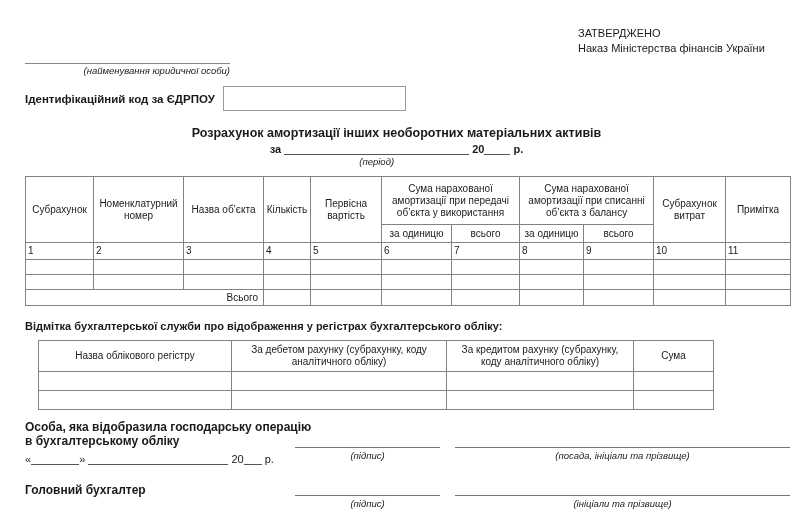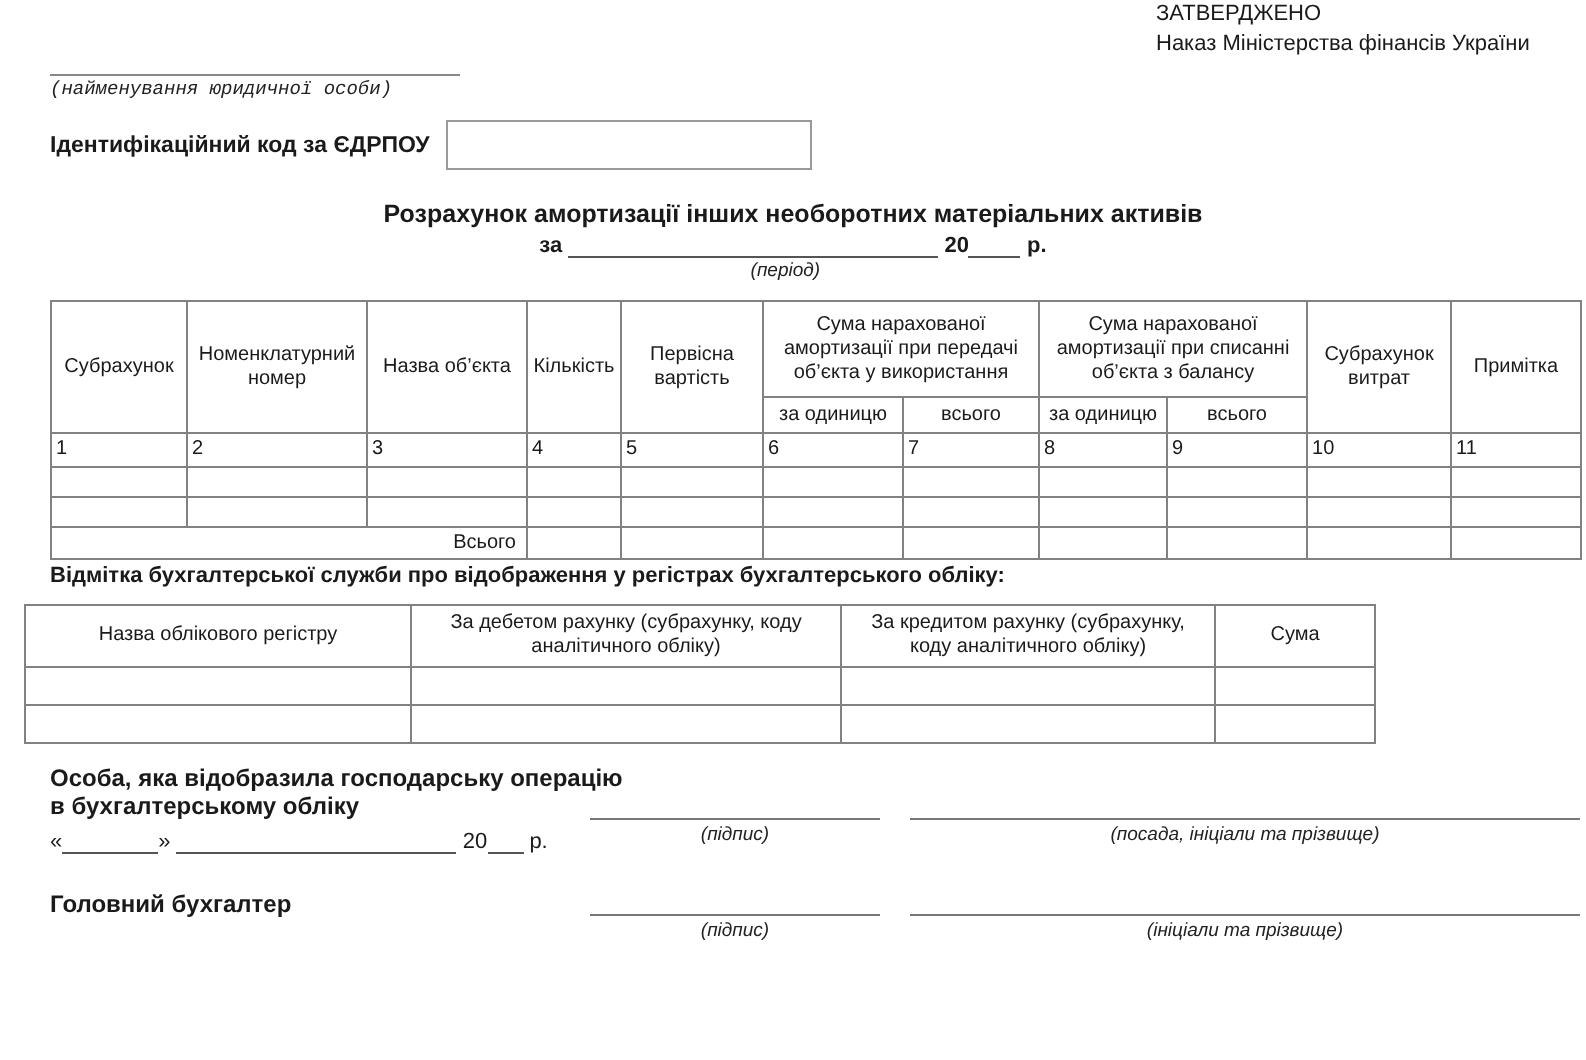--- a/index.html
+++ b/index.html
@@ -5,52 +5,52 @@
   * { margin:0; padding:0; box-sizing:border-box; }
   html,body { background:#fff; }
   body {
     width:793px; height:530px;
     font-family:"Liberation Sans","DejaVu Sans",sans-serif;
     color:#1a1a1a; overflow:hidden;
   }
   .page { position:relative; width:793px; height:530px; }
 
   
-  .approval { margin-left:578px; font-size:11px; line-height:14.5px; }
+  .approval { margin-left:578px; padding-top:26px; font-size:11px; line-height:14.5px; }
 
   
   .entity-line { margin-left:25px; width:205px; border-bottom:1px solid #888; height:1px; margin-top:8px; }
-  .entity-caption { margin-left:25px; width:205px; text-align:left; font-style:italic; font-size:9.5px; color:#222; padding-top:1px;font-family:Liberation Mono, monospace; }
+  .entity-caption { margin-left:25px; width:205px; text-align:right; font-style:italic; font-size:9.5px; color:#222; padding-top:1px; }
 
   
   .edrpou-row { display:flex; align-items:center; margin:10px 0 0 25px; }
   .edrpou-label { font-weight:bold; font-size:11.5px;text-align:right; }
   .edrpou-box { width:183px; height:25px; border:1.5px solid #9a9a9a; margin-left:8px; background:#fff; }
 
   
   .title { text-align:center; font-weight:bold; font-size:12.5px; margin-top:15px; }
   .subtitle { text-align:center; font-size:11px; font-weight:bold; margin-top:3px; }
   .blank { display:inline-block; border-bottom:1px solid #555; height:12px; vertical-align:bottom; }
   .period-wrap { position:relative; display:inline-block; }
-  .period-caption { position:absolute; top:13px; left:16px; width:100%; text-align:center; font-style:italic; font-weight:normal; font-size:9.5px; color:#222; }
+  .period-caption { position:absolute; top:13px; left:0; width:100%; text-align:center; font-style:italic; font-weight:normal; font-size:9.5px; color:#222; }
 
   
   table { border-collapse:collapse; table-layout:fixed; }
   .t1 { margin:21px 0 0 25px; width:765px; }
   .t1 th, .t1 td { border:1px solid #828282; font-weight:normal; vertical-align:middle; font-size:10px; line-height:12px; padding:1px 2px; }
   .t1 .h1 td, .t1 .h1 th { height:48px; }
   .t1 .h2 th { height:18px; }
   .t1 .nums td { height:17px; font-size:10px; }
   .t1 .empty td { height:15px; }
   .t1 .total td { height:16px; }
   .t1 .total .total-label { text-align:right; padding-right:5px; }
 
-  .note { margin:2px 0 0 25px; font-weight:bold; font-size:11px; }
-
-  .t2 { margin:8px 0 0 12px; width:675px; }
+  .note { margin:14px 0 0 25px; font-weight:bold; font-size:11px; }
+
+  .t2 { margin:8px 0 0 38px; width:675px; }
   .t2 th, .t2 td { border:1px solid #828282; font-weight:normal; text-align:center; vertical-align:middle; font-size:10px; line-height:12px; padding:1px 3px; }
   .t2 .h th { height:31px; }
   .t2 .empty td { height:19px; }
 
   
   .footer { position:relative; margin-top:7px; height:100px; }
   .f-person { position:absolute; left:25px; top:3px; font-weight:bold; font-size:12px; line-height:14px; }
   .sigline { position:absolute; border-bottom:1px solid #777; height:1px; }
   .sigcap { position:absolute; text-align:center; font-style:italic; font-size:9.5px; color:#222; }
   .f-date { position:absolute; left:25px; top:36px; font-size:11px; }

